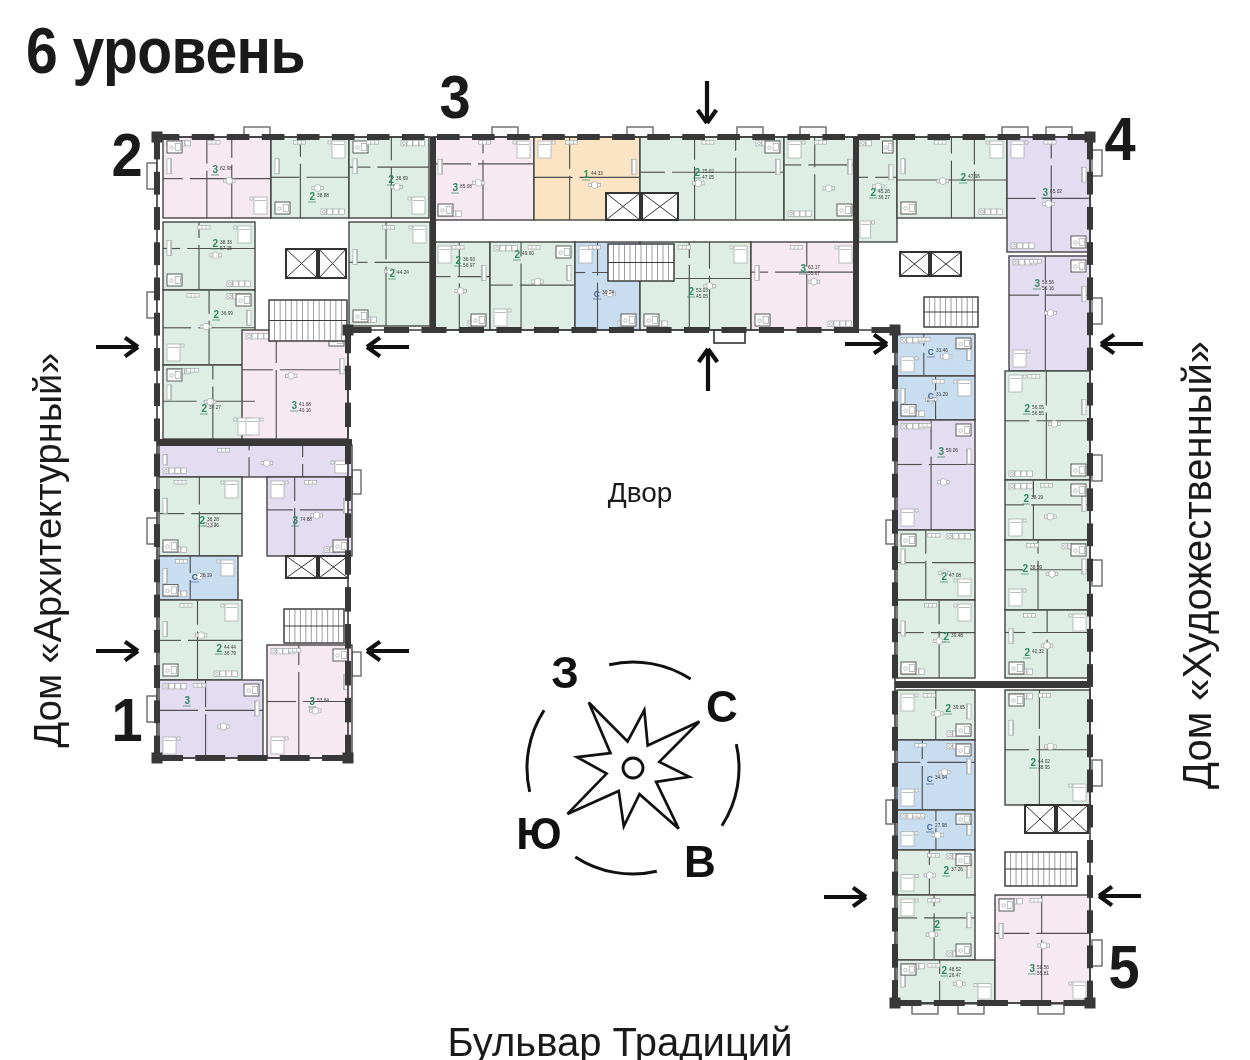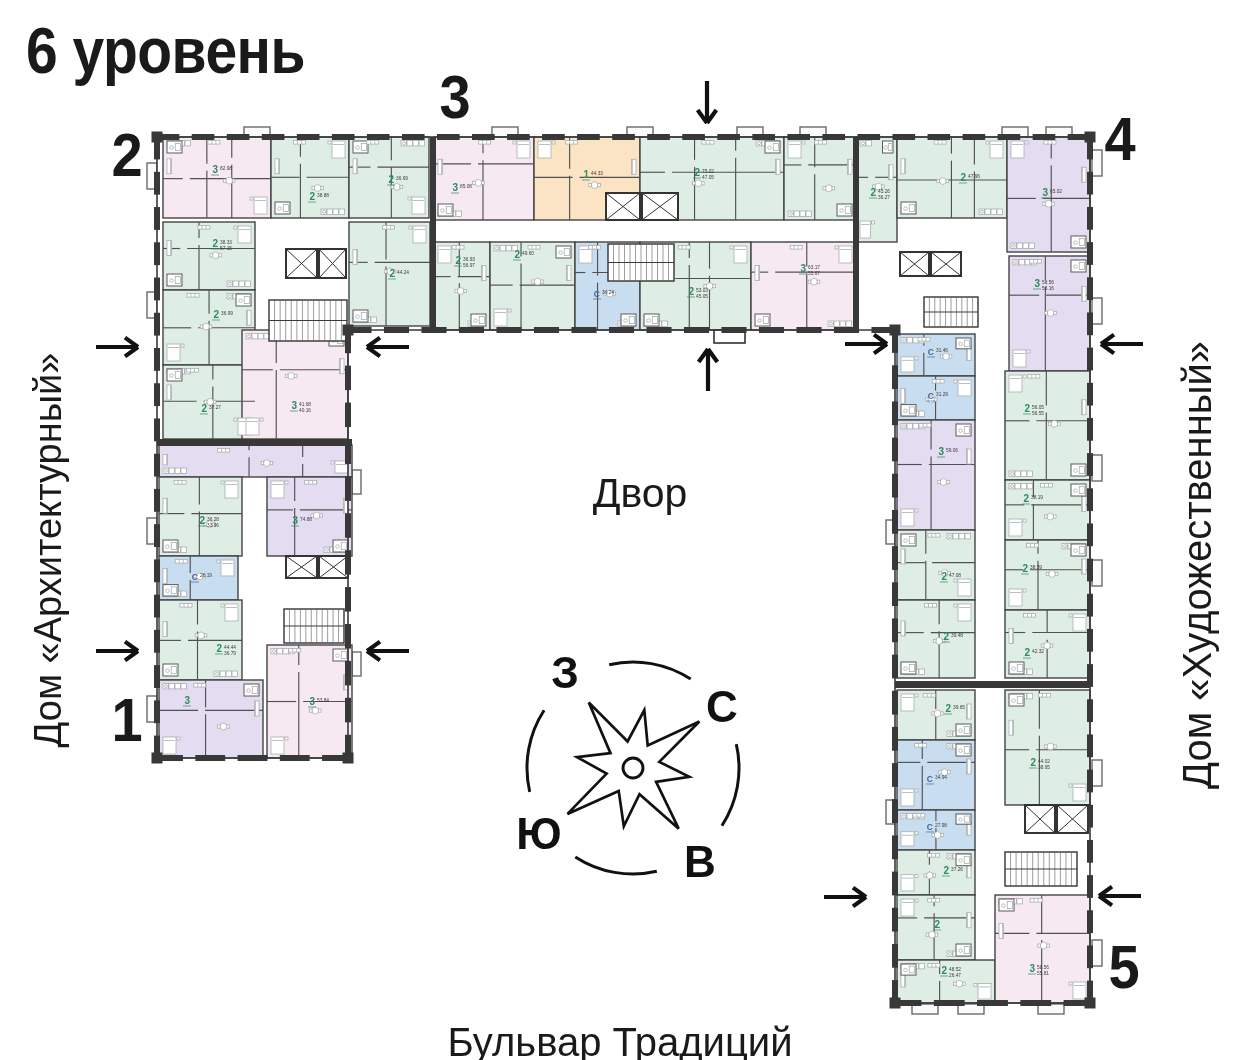--- a/index.html
+++ b/index.html
@@ -7,21 +7,21 @@
        font-family:"Liberation Sans", sans-serif;color:#1a1a1a;}
   .stage{position:absolute;left:0;top:0;width:1250px;height:1060px;}
   #plan-svg{position:absolute;left:0;top:0;}
   .page-title{position:absolute;left:26px;top:13px;font-size:57px;font-weight:700;
       letter-spacing:-0.5px;transform:scaleY(1.14);transform-origin:left top;white-space:nowrap;}
   .section-num{position:absolute;font-size:56px;font-weight:700;transform:translate(-50%,-52%) scaleY(1.08);
       white-space:nowrap;}
   .vlabel{position:absolute;font-size:38px;font-weight:400;white-space:nowrap;color:#1a1a1a;}
   .vlabel-left{left:48px;top:550px;transform:translate(-50%,-50%) rotate(-90deg);}
   .vlabel-right{left:1197px;top:565px;transform:translate(-50%,-50%) rotate(-90deg);font-size:40px;}
-  .courtyard{position:absolute;left:640px;top:493px;font-size:41px;transform:translate(-50%,-50%);}
+  .courtyard{position:absolute;left:640px;top:493px;font-size:28px;transform:translate(-50%,-50%);}
   .boulevard{position:absolute;left:620px;top:1010px;font-size:40px;transform:translate(-50%,-50%);white-space:nowrap;margin-top:32px;}
 </style>
 </head>
 <body>
 
 <div class="stage">
   <svg id="plan-svg" width="1250" height="1060" viewBox="0 0 1250 1060">
       <g>
         <rect x="244" y="127" width="26" height="10" fill="#fbfbfb" stroke="#6a6a6a" stroke-width="1.4"></rect>
         <rect x="492" y="127" width="26" height="10" fill="#fbfbfb" stroke="#6a6a6a" stroke-width="1.4"></rect>

